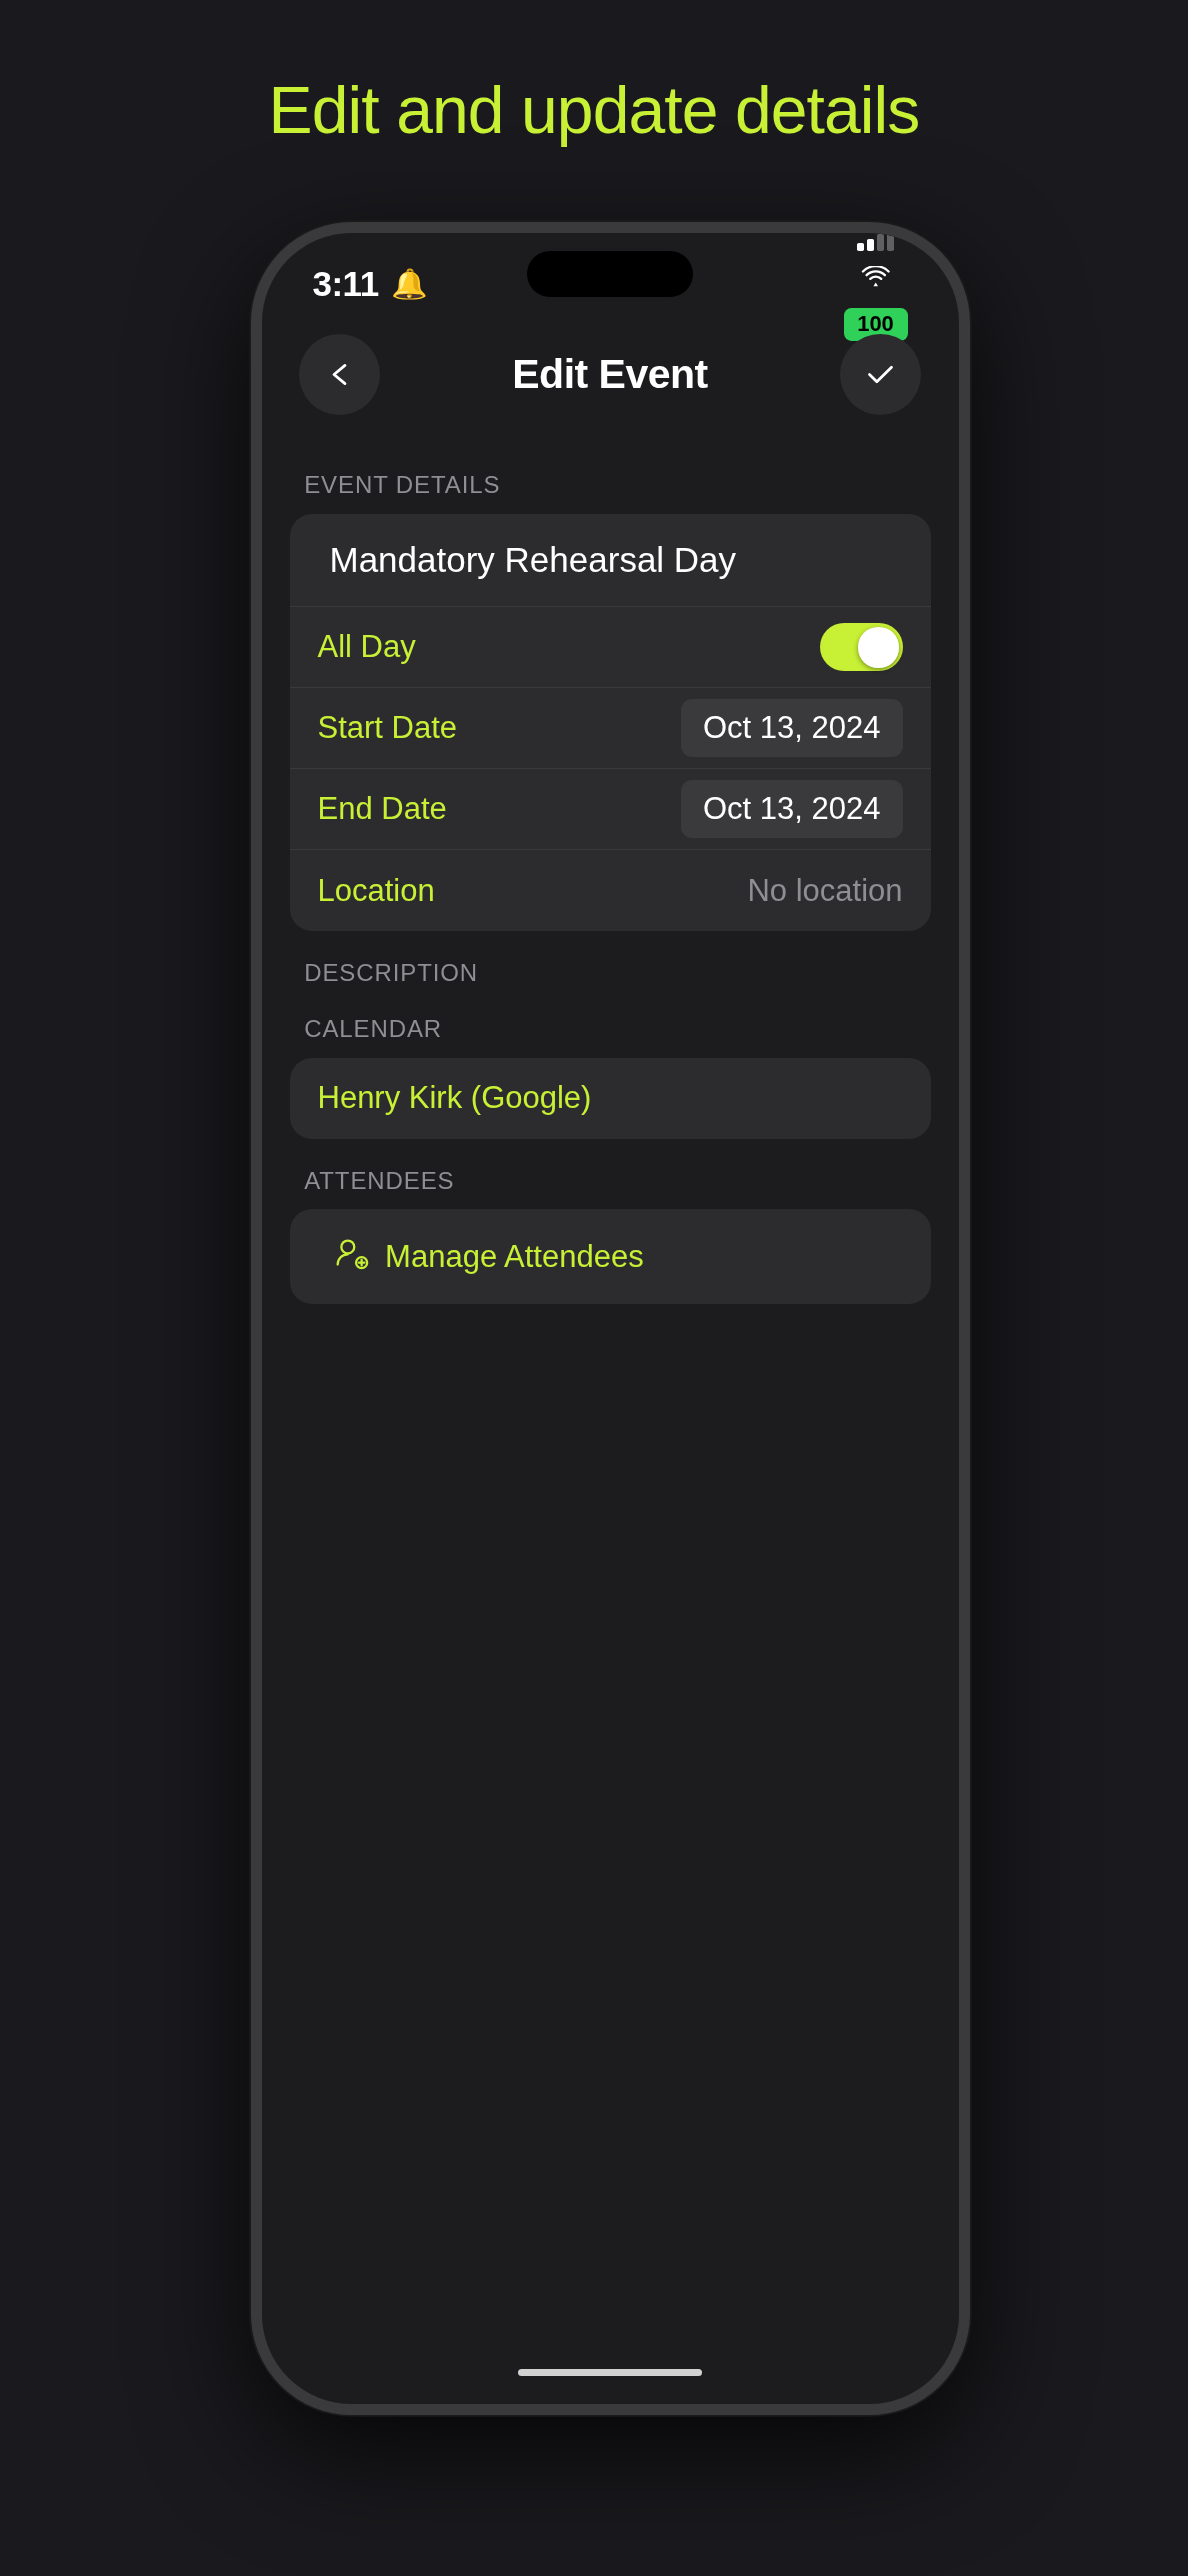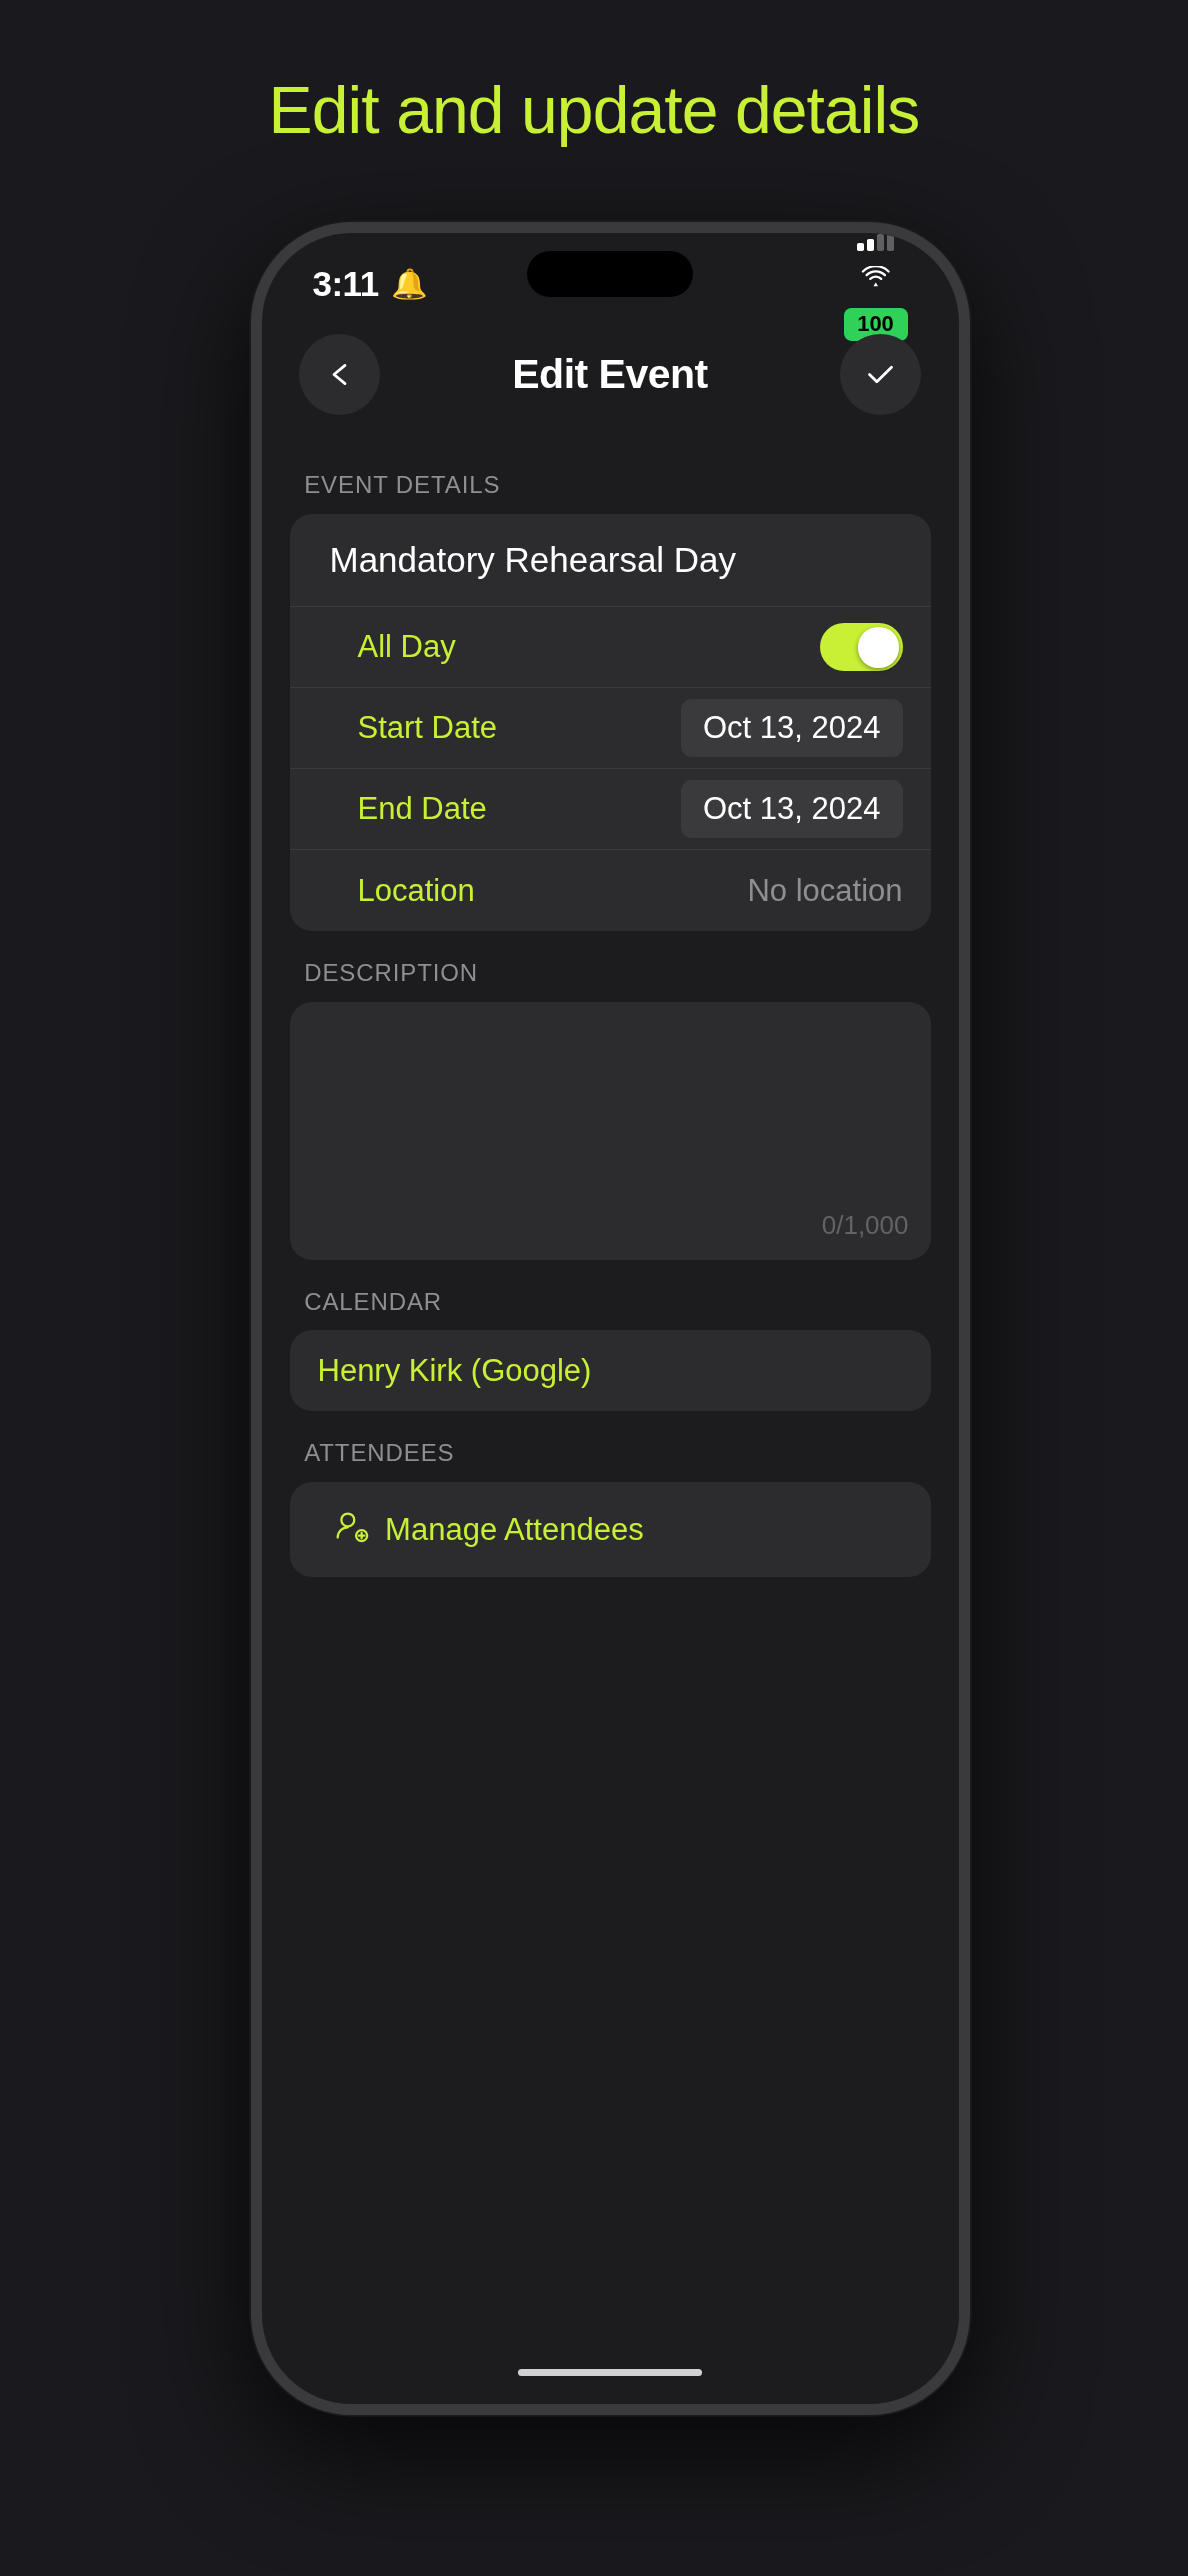--- a/index.html
+++ b/index.html
@@ -237,21 +237,20 @@
     .event-title-text {
       color: #ffffff;
       font-size: 35px;
       font-weight: 500;
     }
 
     .row-label {
       color: #c8f035;
       font-size: 31px;
       font-weight: 500;
-      margin-left: 40px;
     }
 
     .row-value {
       color: #8e8e93;
       font-size: 31px;
     }
 
     .date-badge {
       background: #3a3a3c;
       border-radius: 11px;
@@ -417,24 +416,20 @@
           </div>
 
           <div class="card-row">
             <span class="row-label">Location</span>
             <span class="row-value">No location</span>
           </div>
         </div>
 
         <div class="section-label">DESCRIPTION</div>
 
-        <div class="description-card">
-          <textarea style="width: 100%; height: 203px; background: transparent; border: none; outline: none; color: rgb(255, 255, 255); font-size: 29.5px; resize: none; font-family: inherit;"></textarea>
-          <span class="char-count">0/1,000</span>
-        </div>
 
         <div class="section-label">CALENDAR</div>
 
         <div class="card">
           <div class="card-row">
             <span class="calendar-name">Henry Kirk (Google)</span>
           </div>
         </div>
 
         <div class="section-label">ATTENDEES</div>

